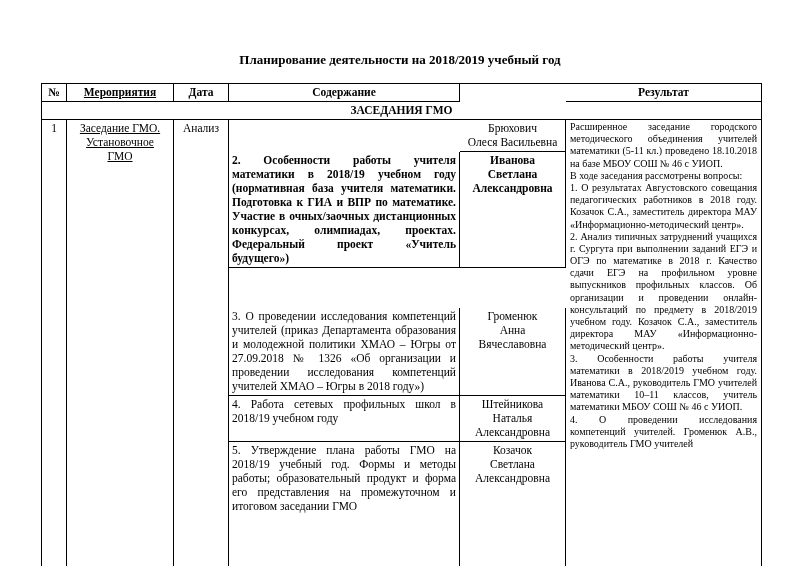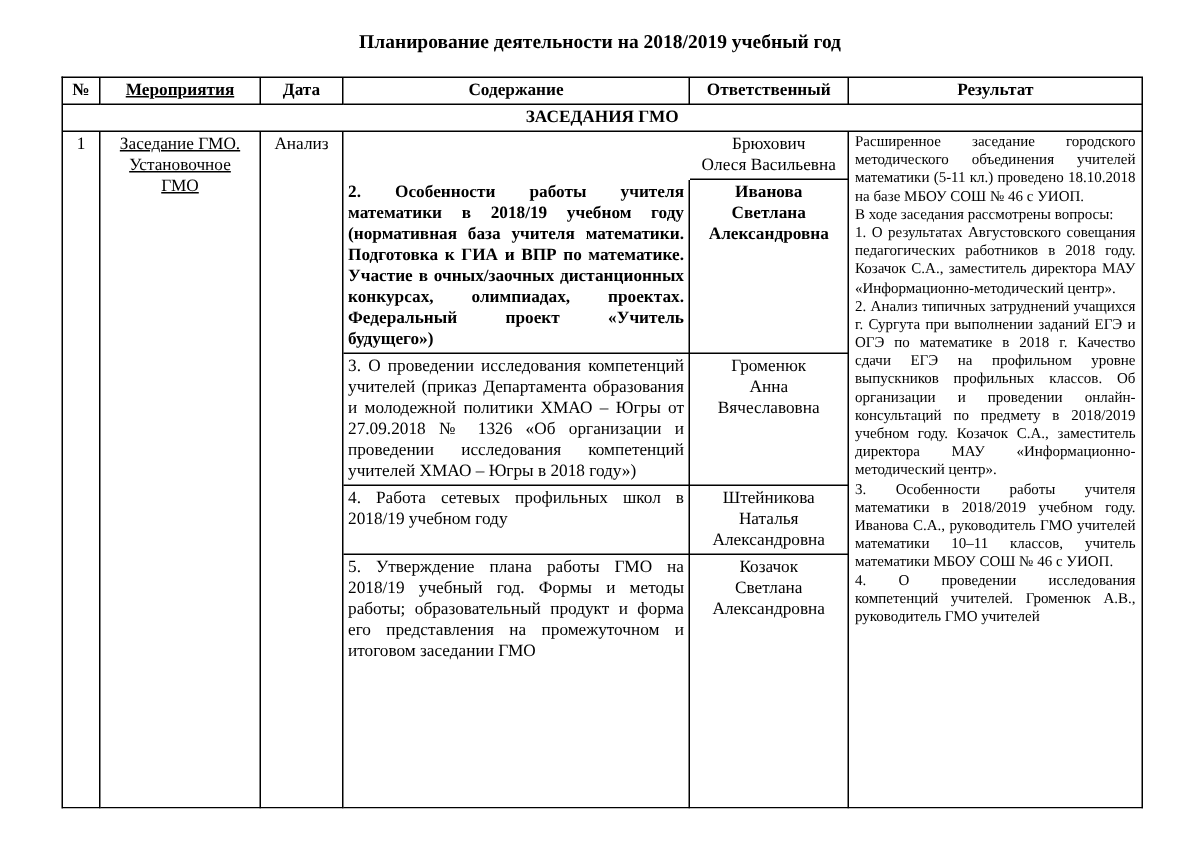--- a/index.html
+++ b/index.html
@@ -3,21 +3,21 @@
 <meta charset="utf-8">
 <style>
   * { margin: 0; padding: 0; box-sizing: border-box; }
   html, body {
     width: 800px; height: 566px;
     background: #ffffff;
     overflow: hidden;
     font-family: "Liberation Serif", serif;
     color: #000;
   }
-  .page { width: 800px; height: 566px; padding-top: 20px; overflow: hidden; }
+  .page { width: 800px; height: 566px; padding-top: 52px; overflow: hidden; }
   .doc-title {
     font-size: 13px;
     font-weight: bold;
     text-align: center;
     margin-bottom: 15px;
   }
   .grid-table {
     margin-left: 41px;
     width: 721px;
     height: 488px;
@@ -37,21 +37,21 @@
     font-size: 11.5px;
     line-height: 1.22;
     overflow: hidden;
   }
   .bold { font-weight: bold; }
   .center { text-align: center; }
   .justify { text-align: justify; }
   .pre { white-space: pre-line; }
   .hdr { grid-row: 1; }
   .section-row { grid-row: 2; grid-column: 1 / -1; }
-  .r1 { grid-row: 3; } .r2 { grid-row: 4; font-weight: bold; } .r3 { grid-row: 5; }
+  .r1 { grid-row: 3; } .r2 { grid-row: 4; font-weight: bold; } .r3 { grid-row: 5; margin-top: 40px; }
   .r4 { grid-row: 6; } .r5 { grid-row: 7; }
   .span-rows { grid-row: 3 / 8; }
   .col1 { grid-column: 1; } .col2 { grid-column: 2; text-decoration: underline; } .col3 { grid-column: 3; }
   .col4 { grid-column: 4; } .col5 { grid-column: 5; } .col6 { grid-column: 6; }
   .result-cell { position: relative; padding: 0; }
   .result-inner {
     position: absolute; inset: 0;
     padding: 1px 4px 0 4px;
     font-size: 10px;
     line-height: 1.22;
@@ -66,21 +66,20 @@
 <div class="page">
 
   <div class="doc-title">Планирование деятельности на 2018/2019 учебный год</div>
 
   <div class="grid-table">
 
     <div class="cell bold center hdr col1">№</div>
     <div class="cell bold center hdr col2">Мероприятия</div>
     <div class="cell bold center hdr col3">Дата</div>
     <div class="cell bold center hdr col4">Содержание</div>
-    <div class="cell bold center hdr col5">Ответственный</div>
     <div class="cell bold center hdr col6">Результат</div>
 
     <div class="cell bold center section-row">ЗАСЕДАНИЯ ГМО</div>
 
     <div class="cell center span-rows col1">1</div>
     <div class="cell center pre span-rows col2">Заседание ГМО.
 Установочное
 ГМО</div>
     <div class="cell center span-rows col3">Анализ</div>
 

